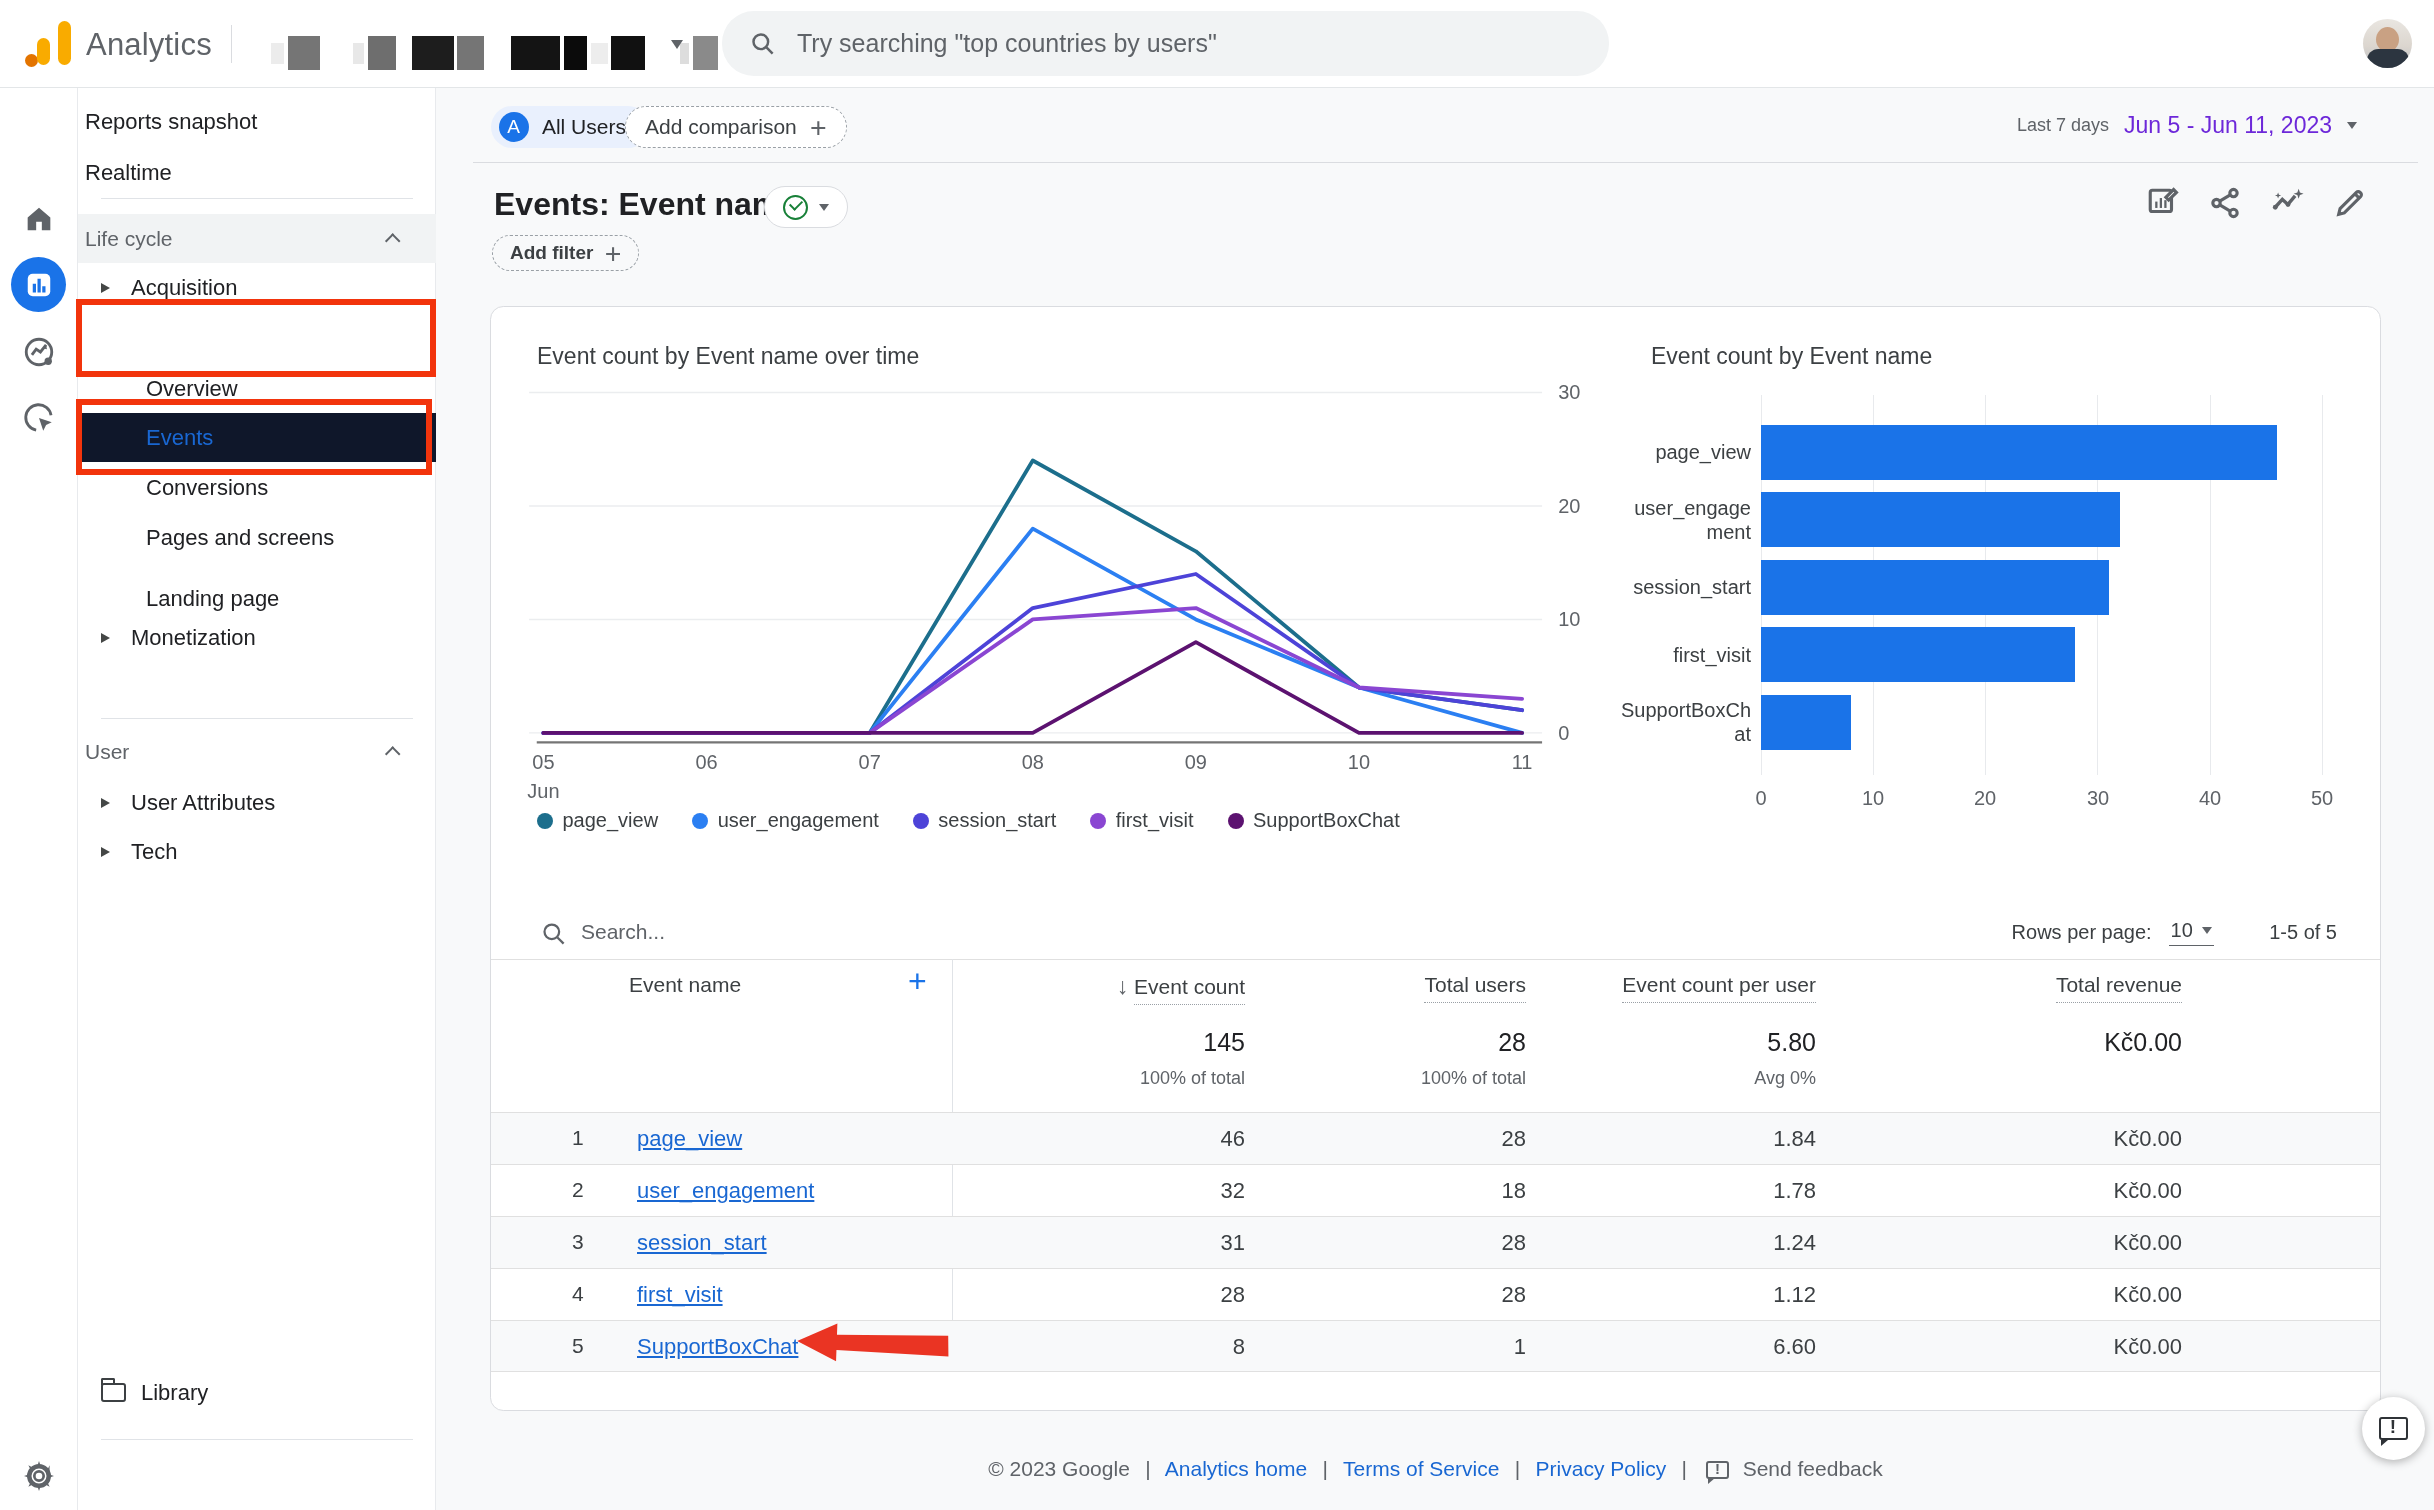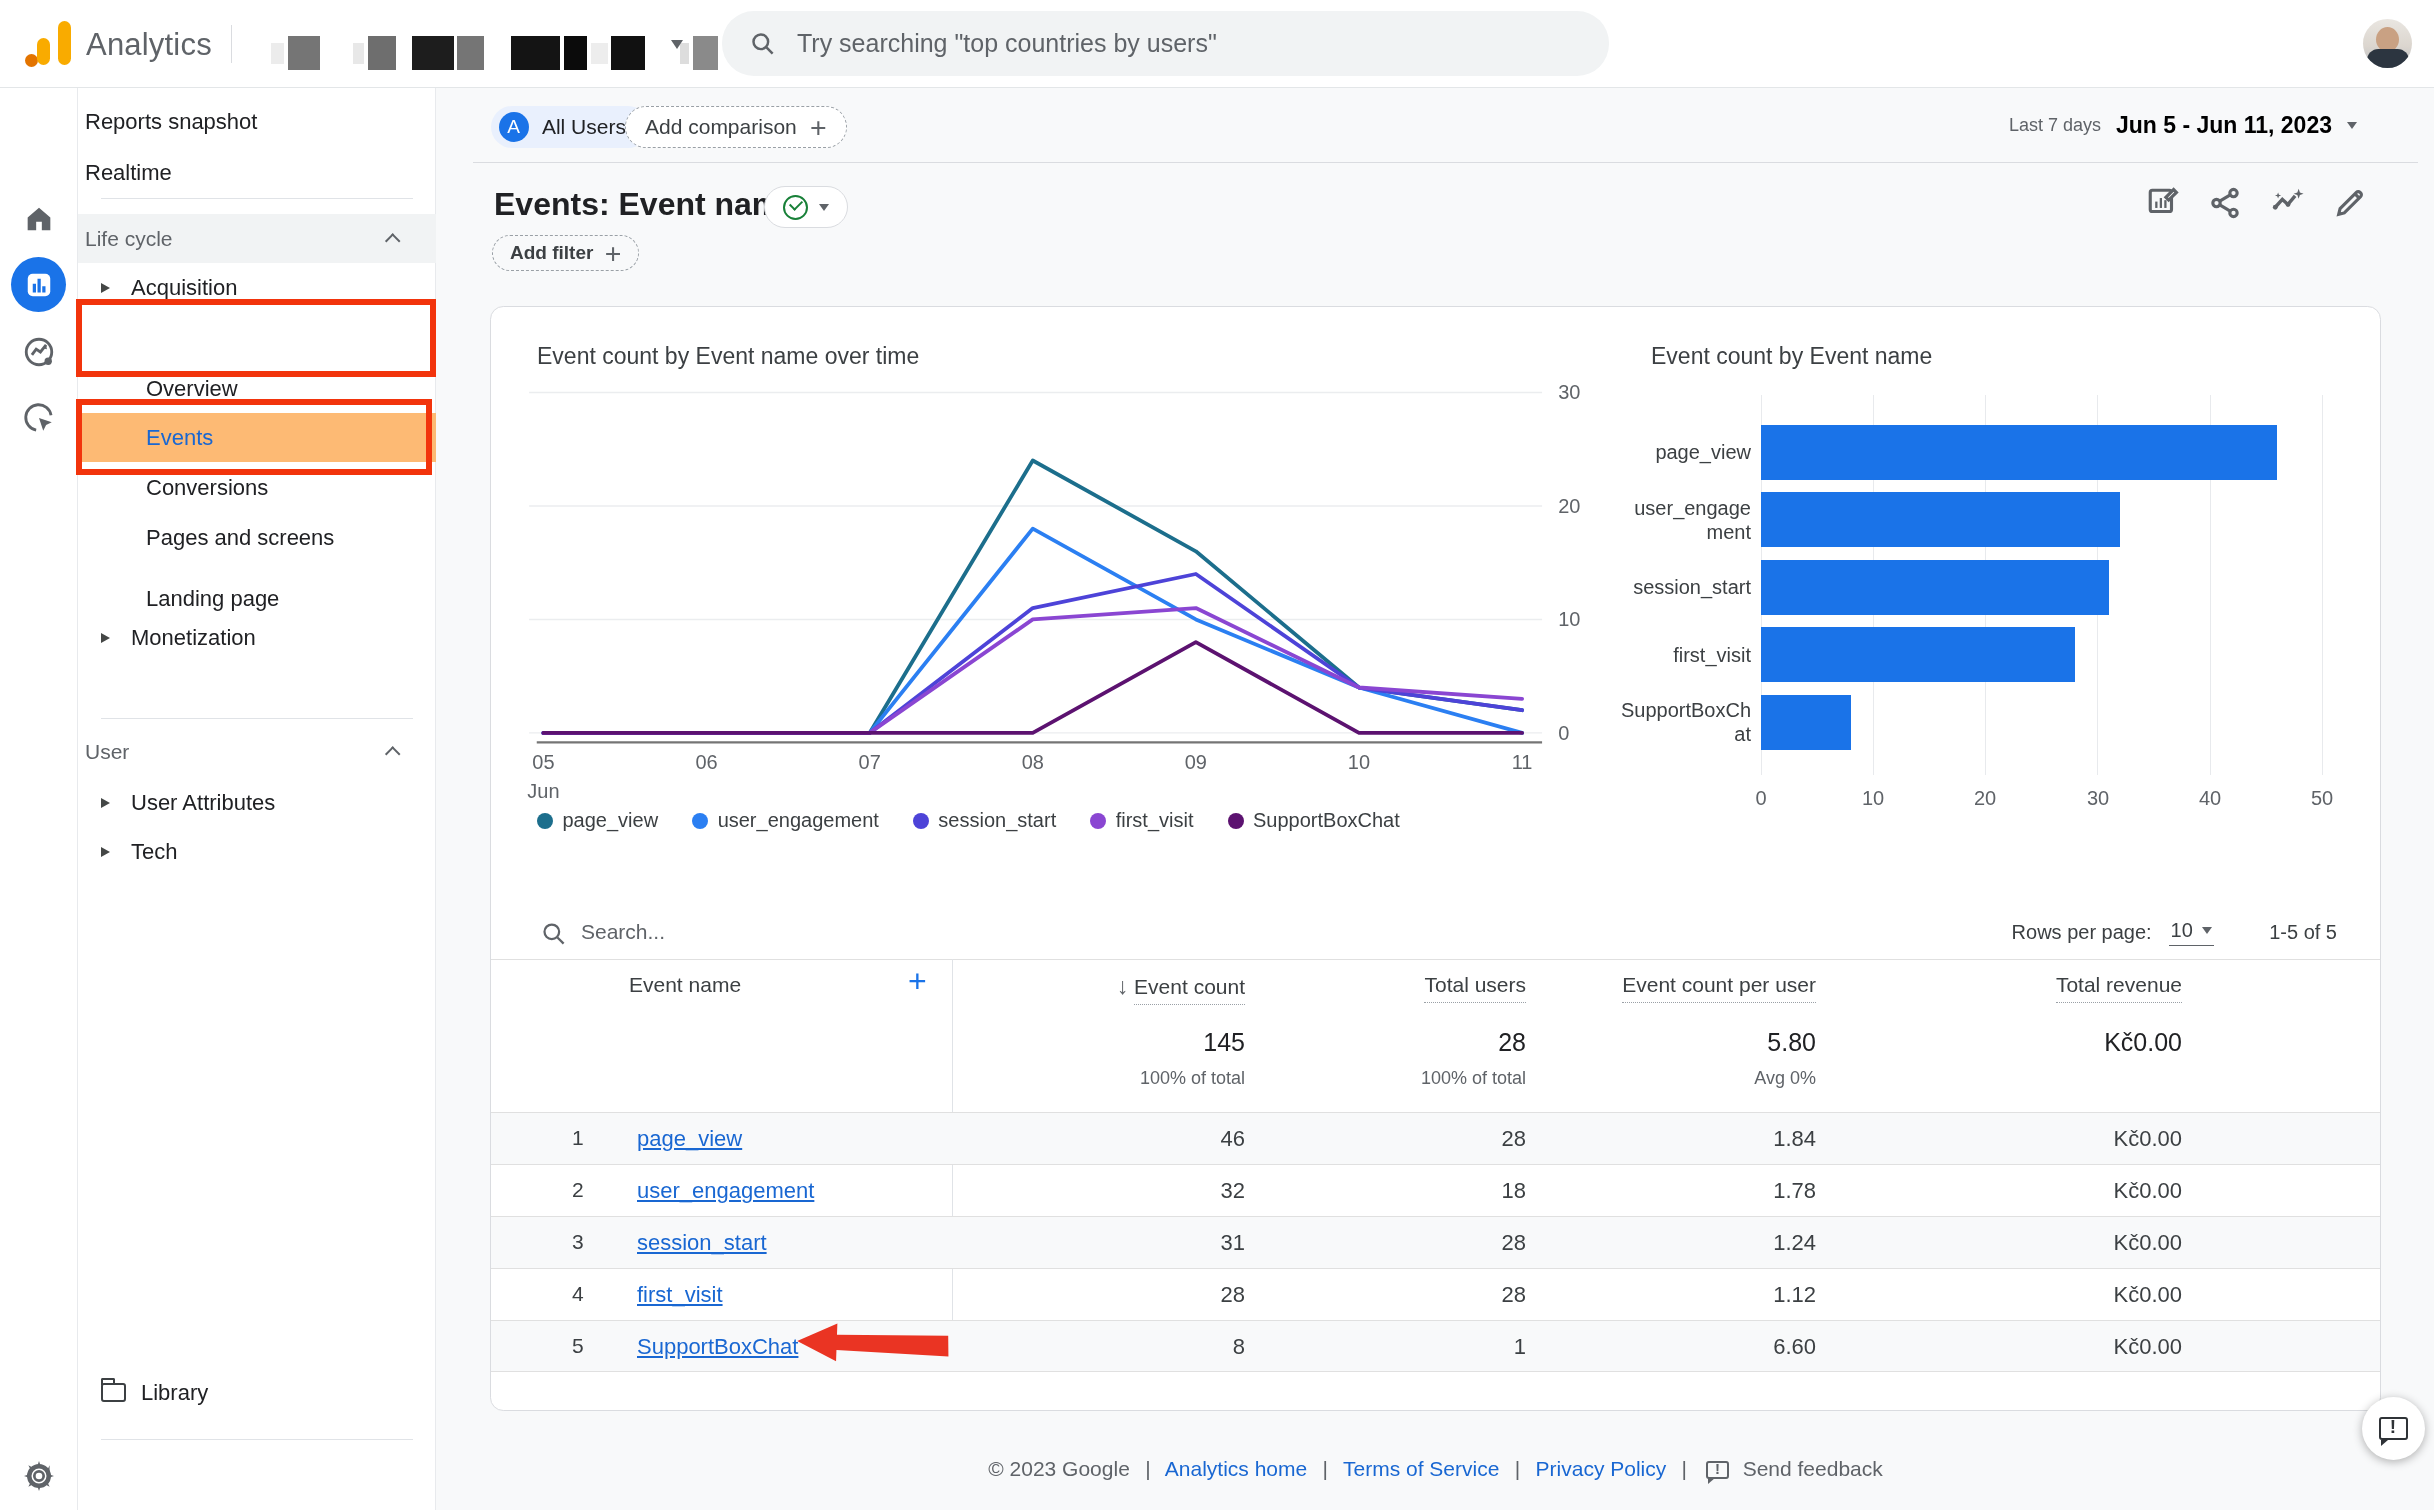--- a/index.html
+++ b/index.html
@@ -44,35 +44,35 @@
   .side-row { position:absolute; left:0; width:358px; height:49px; display:flex; align-items:center; color:#202124;}
   .side-row .txt1 { margin-left:7px;}
   .side-row .txt2 { margin-left:53px;}
   .side-row .txt3 { margin-left:68px;}
   .side-header { color:#5f6368; font-size:21px;}
   .side-div { position:absolute; left:23px; width:312px; height:1px; background:#e0e3e7;}
   .tri-r { width:0; height:0; border-left:9.5px solid #444746; border-top:5.7px solid transparent; border-bottom:5.7px solid transparent; position:absolute; left:23px;}
   .tri-dn { width:0; height:0; border-top:9.5px solid #444746; border-left:5.7px solid transparent; border-right:5.7px solid transparent; position:absolute; left:20px;}
   .chev-up { width:11.4px; height:11.4px; border-right:2.4px solid #5f6368; border-bottom:2.4px solid #5f6368; transform:rotate(225deg); position:absolute; right:38px; top:21px;}
   .row-gray { background:#f1f3f4;}
-  .row-active { background:#fdba74; color:#1967d2 !important;}
+  .row-active { background:#0f172a; color:#1967d2 !important;}
   .row-active span { color:#1967d2;}
   .folder-icon { width:25px; height:19px; border:2.4px solid #3c4043; border-radius:2.9px; position:relative; margin-left:23px;}
   .folder-icon:before { content:""; position:absolute; left:-1.9px; top:-6.7px; width:9.5px; height:4.8px; border:2.4px solid #3c4043; border-bottom:none; border-radius:1.9px 1.9px 0 0;}
   .collapse-chev { width:15px; height:15px; border-right:3.3px solid #202124; border-bottom:3.3px solid #202124; transform:rotate(135deg); position:absolute; left:367px; top:1444px;}
   .gear { position:absolute; left:21px; top:1370px; width:36px; height:36px;}
 
   
   .chip-allusers { position:absolute; left:491px; top:106px; height:42px; background:#e9f0fd; border-radius:21px; display:flex; align-items:center; padding:0 23px 0 7.6px; gap:13.3px; font-size:21px; color:#202124;}
   .chip-a { width:30px; height:30px; background:#1a73e8; color:#fff; border-radius:50%; font-size:19px; display:flex; align-items:center; justify-content:center;}
   .chip-addcomp { position:absolute; left:625px; top:106px; height:42px; border:1.9px dashed #9aa0a6; border-radius:21px; display:flex; align-items:center; padding:0 19px; gap:13.3px; font-size:21px; color:#3c4043; background:#fff;}
   .plus { color:#5f6368; font-size:28.5px; line-height:19px; font-weight:400;}
   .date-area { position:absolute; right:78px; top:112px; display:flex; align-items:center; gap:15px;}
   .date-preset { font-size:18px; color:#5f6368;}
-  .date-range { font-size:23px; color:#000000; font-weight:700;}
+  .date-range { font-size:23px; color:#6d28d9; font-weight:400;}
   .hdr-div { position:absolute; left:473px; top:162px; width:1945px; height:1px; background:#dadce0;}
   .page-title { position:absolute; left:494px; top:186px; font-size:32px; color:#202124;}
   .title-pill { position:absolute; left:764px; top:186px; width:84px; height:42px; border:1px solid #dadce0; border-radius:21px; background:#fff; display:flex; align-items:center; justify-content:center; gap:11.4px;}
   .check-ring { width:25px; height:25px; border:2.4px solid #188038; border-radius:50%; position:relative;}
   .check-ring:before { content:""; position:absolute; left:5.7px; top:3.8px; width:9.5px; height:5.7px; border-left:2.4px solid #188038; border-bottom:2.4px solid #188038; transform:rotate(-45deg);}
   .toolbar { position:absolute; right:68px; top:186px; display:flex; gap:28.5px;}
   .toolbar svg { stroke:#5f6368; fill:none; stroke-width:2.2;}
   .chip-addfilter { position:absolute; left:492px; top:235px; height:36px; border:1.9px dashed #9aa0a6; border-radius:18px; display:flex; align-items:center; padding:0 17px; gap:11.4px; font-size:19px; color:#3c4043; font-weight:700; background:transparent;}
 
   

